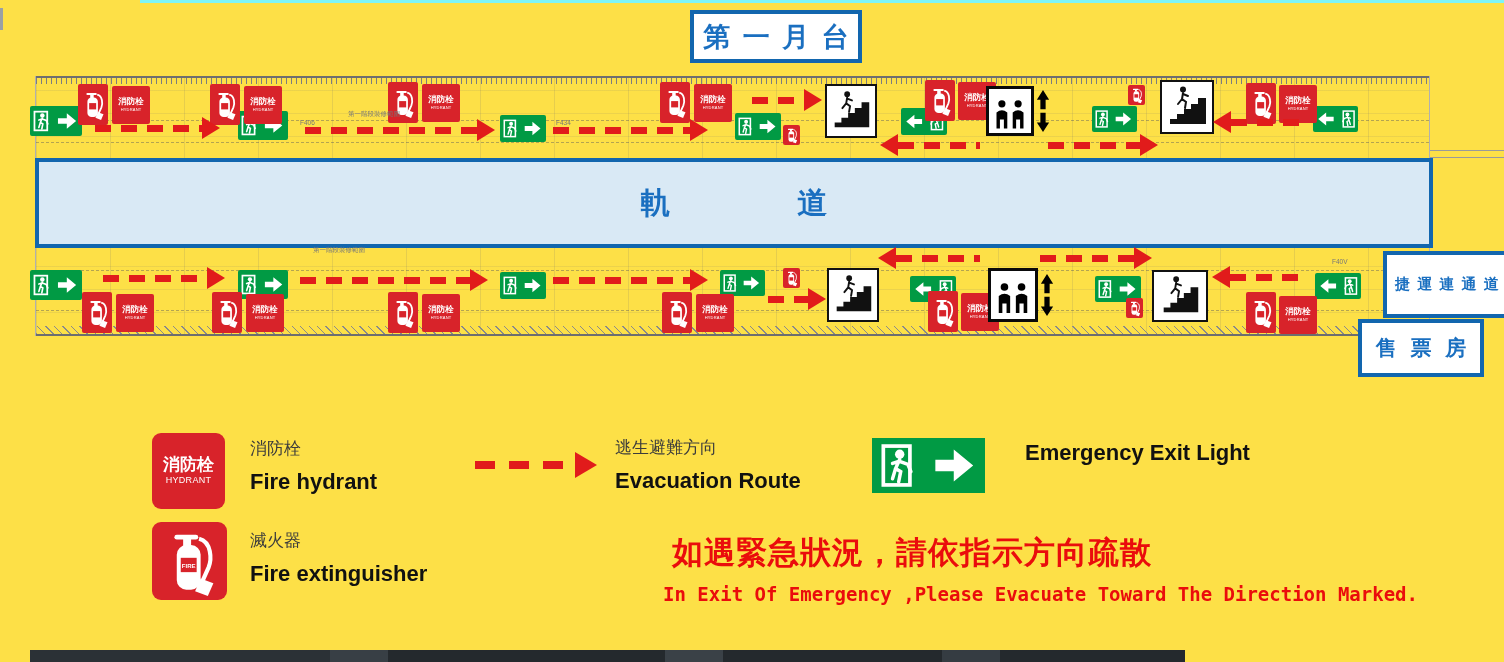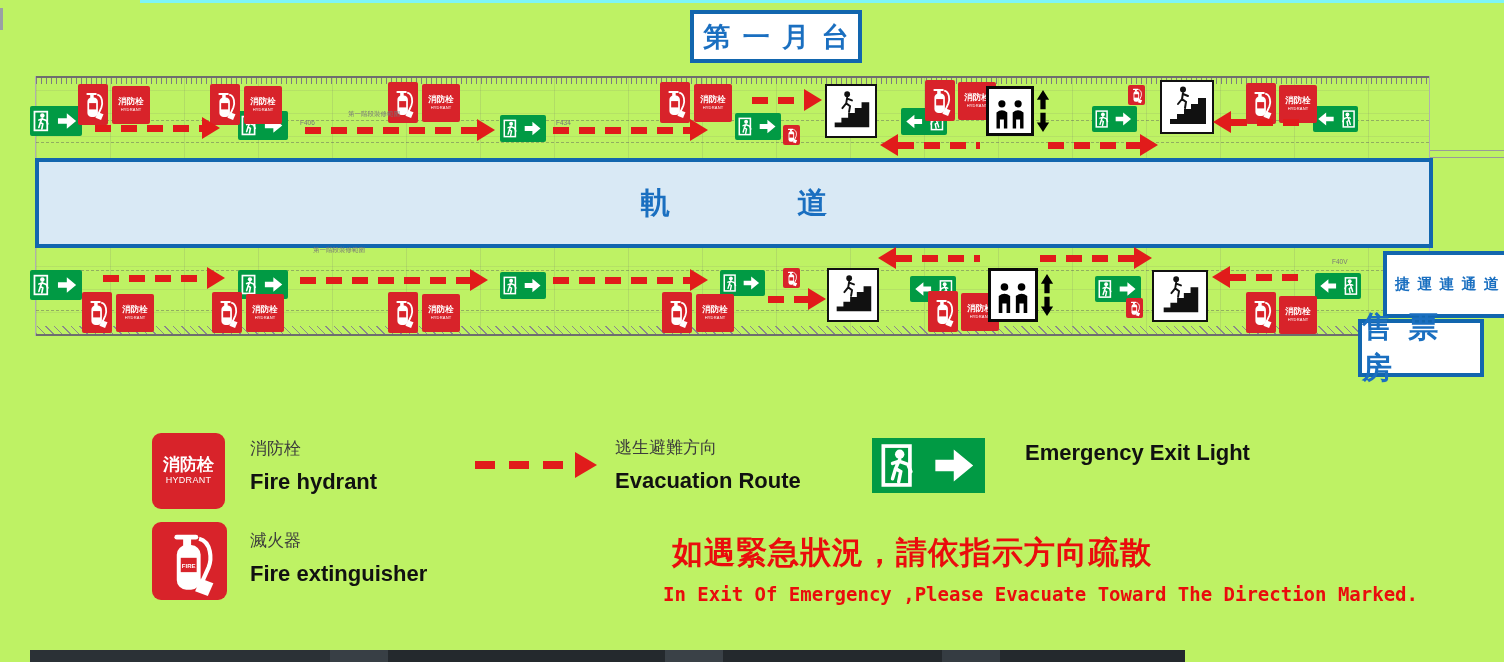--- a/index.html
+++ b/index.html
@@ -1,21 +1,21 @@
 <!DOCTYPE html>
 <html><head>
 <meta charset="utf-8">
 <style>
   :root{
     --blue-border:#1266ae; --blue-text:#1a6fc0; --track-fill:#d9e9f5;
     --icon-red:#d8232a; --arrow-red:#e11b1b; --exit-green:#019a44;
     --notice-red:#ea0c0c; --dark-bar:#262b30; --cyan:#7df5f7;
   }
   html,body{margin:0;padding:0;background:#fff;}
-  .stage{position:relative;width:1504px;height:662px;overflow:hidden;background:#bef264;
+  .stage{position:relative;width:1504px;height:662px;overflow:hidden;background:#fde047;
     font-family:"Liberation Sans","DejaVu Sans",sans-serif;}
   
   .cyan-strip{position:absolute;left:140px;top:0;width:1364px;height:3px;background:var(--cyan);}
   .left-mark{position:absolute;left:0;top:8px;width:3px;height:22px;background:#9aa0a5;}
   
   .plat{position:absolute;left:35px;width:1395px;box-sizing:border-box;
     border-left:1px solid #b0b0b0;border-right:1px solid #b0b0b0;
     background:
       repeating-linear-gradient(90deg, rgba(110,110,110,.16) 0 1px, transparent 1px 74px),
       repeating-linear-gradient(0deg, rgba(110,110,110,.12) 0 1px, transparent 1px 23px);}
@@ -33,21 +33,21 @@
     display:flex;align-items:center;justify-content:center;z-index:1;}
   .track-label{color:var(--blue-text);font-size:30px;font-weight:bold;word-spacing:118px;}
   
   .label-box{position:absolute;box-sizing:border-box;border:4px solid var(--blue-border);
     background:#fff;color:var(--blue-text);font-weight:bold;
     display:flex;align-items:center;justify-content:center;z-index:4;}
   .plat1{left:690px;top:10px;width:172px;height:53px;font-size:27px;word-spacing:5px;}
   .plat2{left:685px;top:344px;width:181px;height:53px;font-size:27px;word-spacing:5px;}
   .mrt{left:1383px;top:251px;width:130px;height:67px;font-size:15px;word-spacing:3px;
     justify-content:flex-start;padding-left:8px;}
-  .ticket{left:1358px;top:319px;width:126px;height:58px;font-size:30px;word-spacing:8px;z-index:5;}
+  .ticket{left:1358px;top:319px;width:126px;height:58px;font-size:21px;word-spacing:8px;z-index:5;}
   .rline{position:absolute;height:1px;background:#9a9a9a;}
   .r1{left:1430px;top:150px;width:74px;} .r2{left:1430px;top:157px;width:74px;}
   
   #map-icons{position:absolute;left:0;top:0;width:100%;height:100%;z-index:3;pointer-events:none;}
   #map-icons > div{position:absolute;box-sizing:border-box;}
   .mi-exit{background:var(--exit-green);display:flex;align-items:center;gap:1px;padding:2px 3px;border-radius:2px;}
   .mi-exit svg{height:100%;width:47%;}
   .mi-exit.left{flex-direction:row-reverse;}
   .mi-exit.left svg{transform:scaleX(-1);}
   .mi-hyd{width:38px;height:38px;background:var(--icon-red);color:#fff;border-radius:2px;

